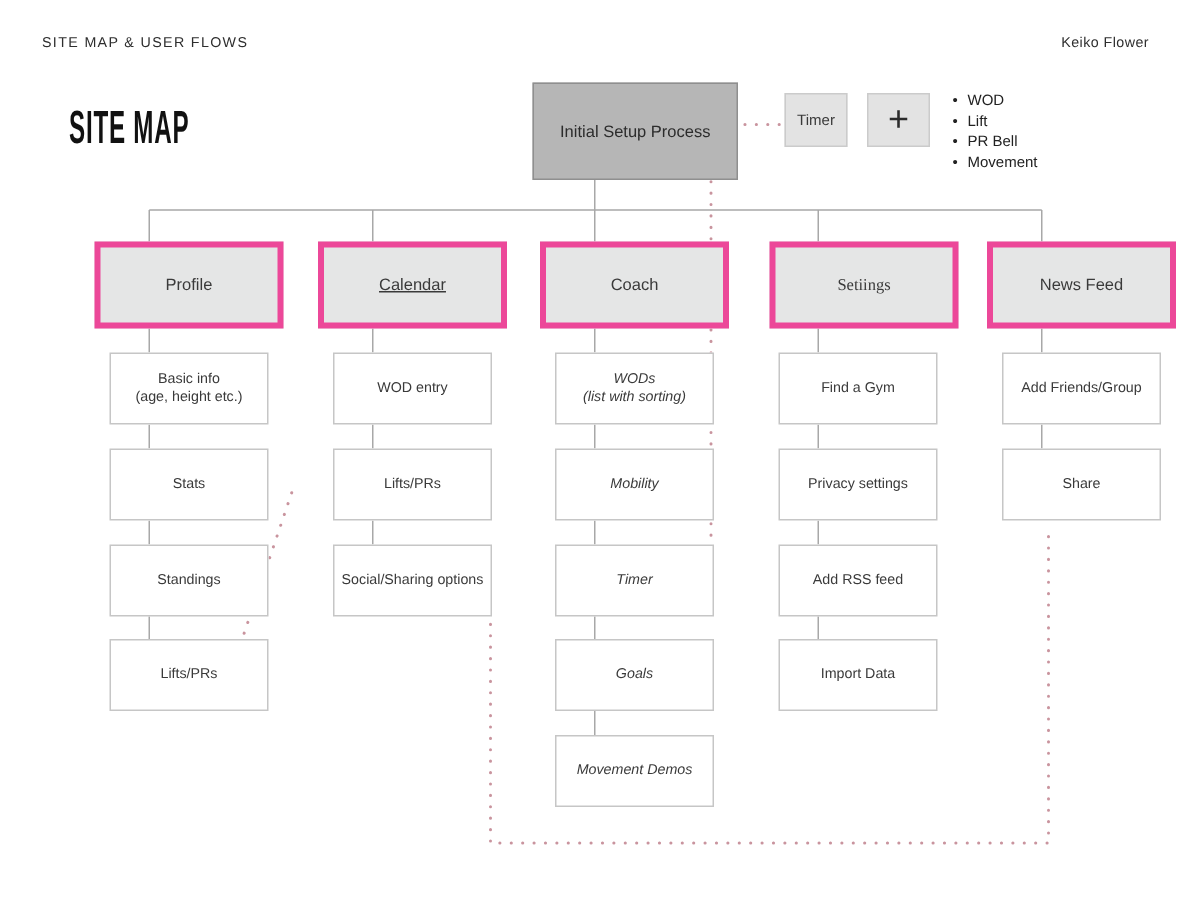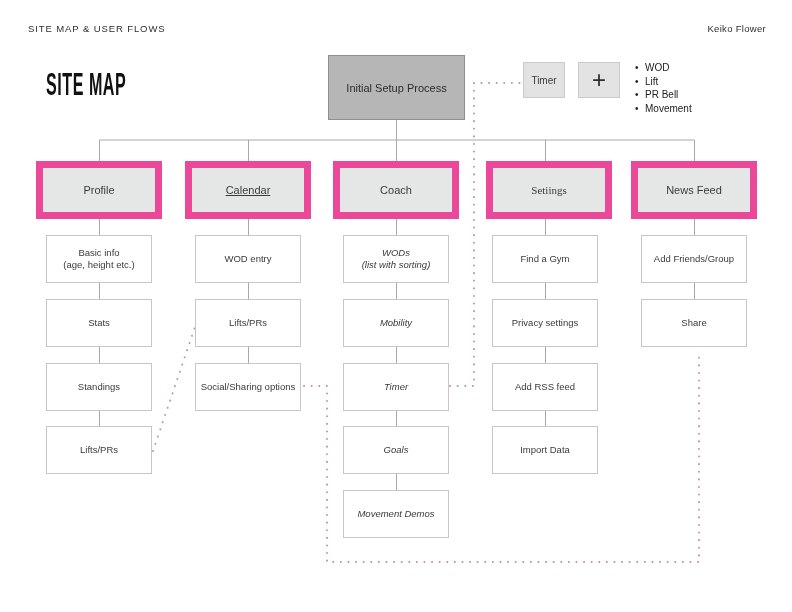--- a/index.html
+++ b/index.html
@@ -31,29 +31,29 @@
 
   
   svg.lines { position:absolute; left:0; top:0; width:792px; height:612px; }
   .tree { stroke:#a8a8a8; stroke-width:1; fill:none; }
   .flow { stroke:#c9949e; stroke-width:2; fill:none;
           stroke-dasharray:0.1 7.5; stroke-linecap:round; }
 
   
   .box {
     position:absolute; display:flex; align-items:center; justify-content:center;
-    text-align:center; white-space:pre-line;
+    text-align:center; white-space:pre-line;margin-left:27px;
   }
   .root-box {
     left:328px; top:55px; width:137px; height:65px;
     background:#b6b6b6; border:1px solid #8f8f8f;
     font-size:11px; color:#2c2c2c;
   }
   .cat { top:161px; width:126px; height:58px;
-    background:#e5e6e6; border:7px solid #ec4899;
+    background:#e5e6e6; border:4px solid #ec4899;
     font-size:11px; color:#3a3a3a; }
   .child { width:106px; height:48px;
     background:#ffffff; border:1px solid #c6c6c6;
     font-size:9.5px; line-height:12px; color:#3a3a3a; }
 
   .c1 { left:46px; }  .c2 { left:195px; } .c3 { left:343px;font-style:italic; }
   .c4 { left:492px; } .c5 { left:641px; }
   .g1 { left:36px; }  .g2 { left:185px;text-decoration:underline; } .g3 { left:333px; }
   .g4 { left:486px;font-family:Liberation Serif, serif; } .g5 { left:631px; }
   .r1 { top:235px; } .r2 { top:299px; } .r3 { top:363px; }

